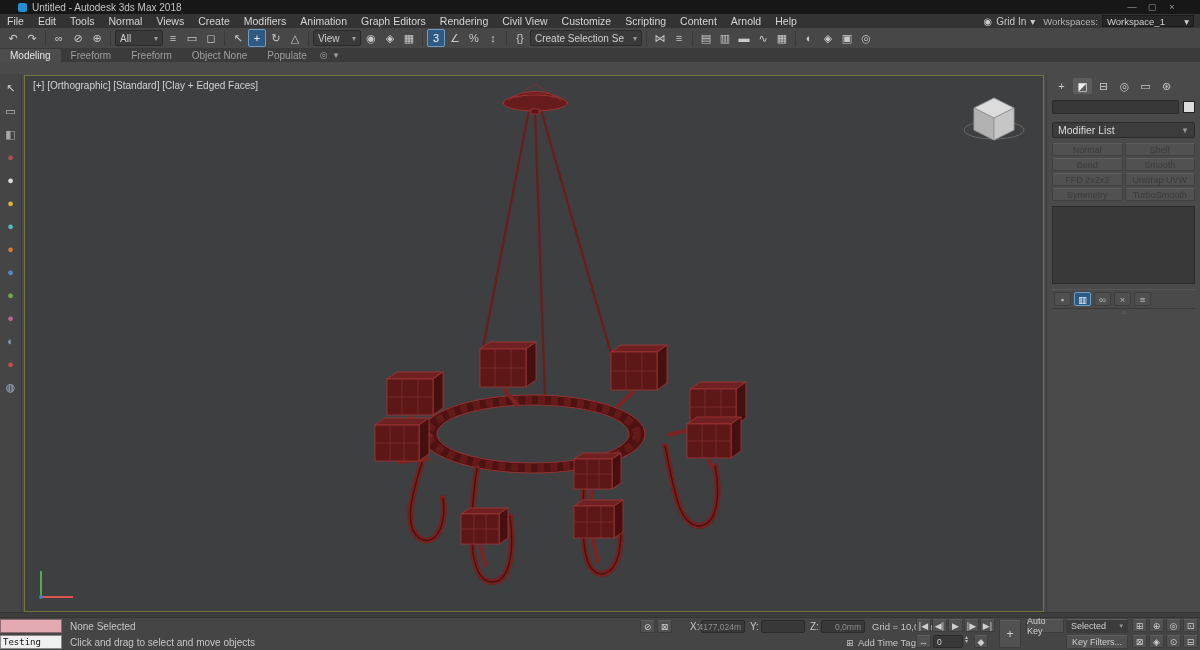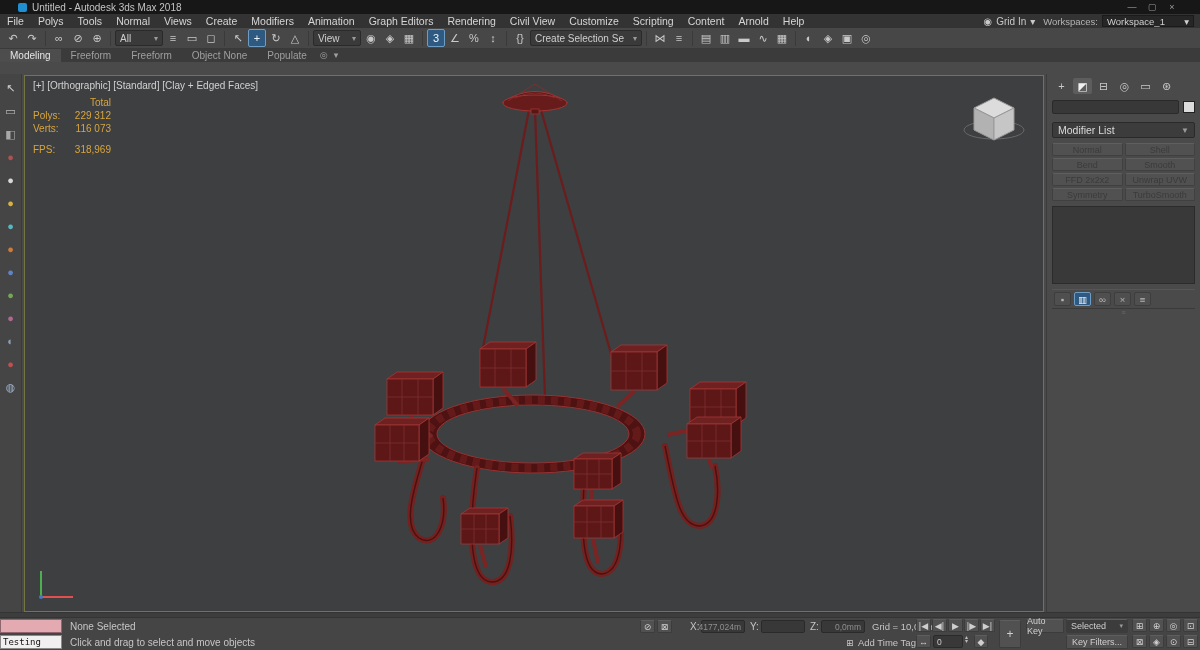--- a/index.html
+++ b/index.html
@@ -123,21 +123,21 @@
     <span>Untitled - Autodesk 3ds Max 2018</span>
     <span class="winbtns">
       <span class="wbtn">—</span>
       <span class="wbtn">▢</span>
       <span class="wbtn">×</span>
     </span>
   </div>
 
   <div class="menubar">
     <span class="mitem">File</span>
-    <span class="mitem">Polys</span>
+    <span class="mitem">Edit</span>
     <span class="mitem">Tools</span>
     <span class="mitem">Normal</span>
     <span class="mitem">Views</span>
     <span class="mitem">Create</span>
     <span class="mitem">Modifiers</span>
     <span class="mitem">Animation</span>
     <span class="mitem">Graph Editors</span>
     <span class="mitem">Rendering</span>
     <span class="mitem">Civil View</span>
     <span class="mitem">Customize</span>
@@ -235,27 +235,20 @@
     <span class="lbicon" style="color:#5d85c6">●</span>
     <span class="lbicon" style="color:#74a855">●</span>
     <span class="lbicon" style="color:#b06890">●</span>
     <span class="lbicon" style="color:#8aa0b8">◐</span>
     <span class="lbicon" style="color:#c05050">●</span>
     <span class="lbicon" style="color:#9fb6cf">◍</span>
   </div>
 
   <div class="viewport">
     <div class="vplabel">[+] [Orthographic] [Standard] [Clay + Edged Faces]</div>
-    <div class="vpstats">
-      <div><span class="lab"></span><span class="val">Total</span></div>
-      <div><span class="lab">Polys:</span><span class="val">229 312</span></div>
-      <div><span class="lab">Verts:</span><span class="val">116 073</span></div>
-      <div class="gap"></div>
-      <div><span class="lab">FPS:</span><span class="val">318,969</span></div>
-    </div>
 
     <svg class="chandelier" viewBox="0 0 1020 537" width="1020" height="537">
 
       <g stroke="#6d1c1c" stroke-width="2.2" fill="none">
         <path d="M504 34 L457 277"></path>
         <path d="M510 34 L520 321"></path>
         <path d="M516 34 L587 281"></path>
       </g>
 
       <g>

